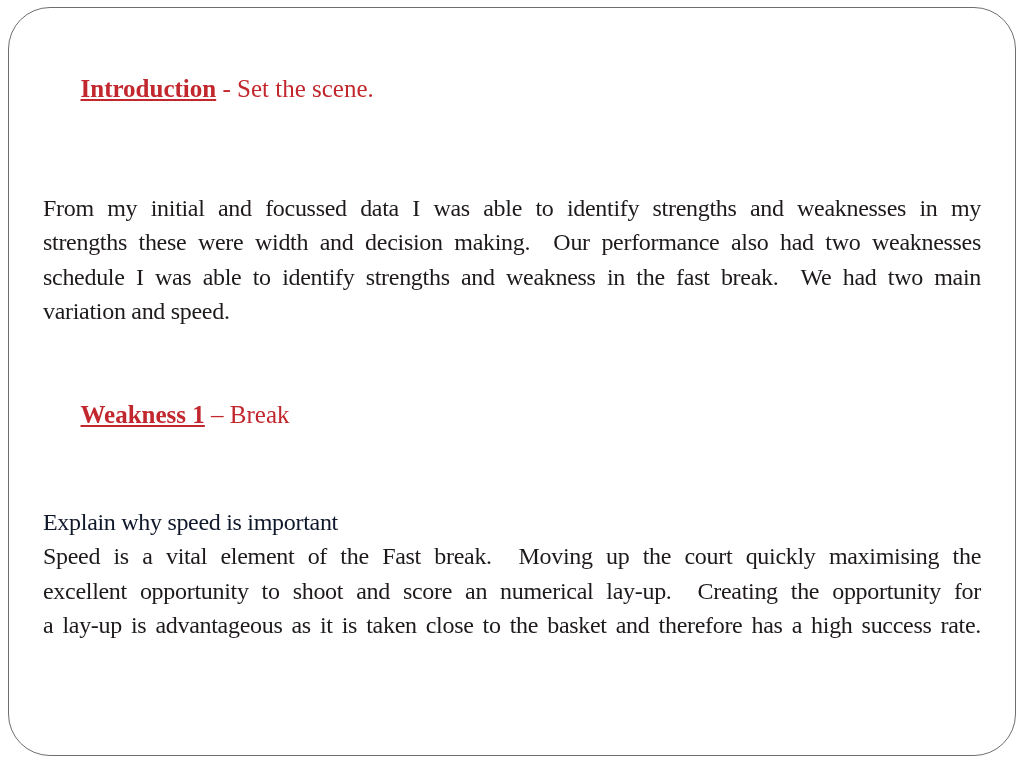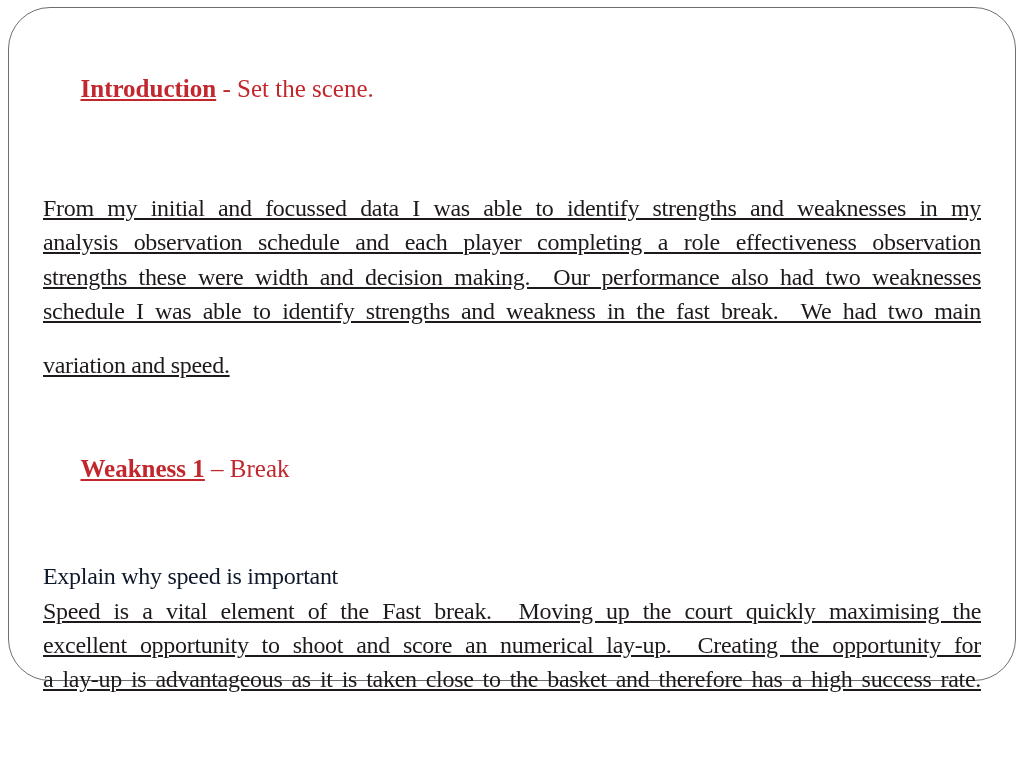--- a/index.html
+++ b/index.html
@@ -9,21 +9,21 @@
     height: 768px;
     background: #ffffff;
     font-family: "Liberation Serif", serif;
     overflow: hidden;
   }
   .slide-card {
     position: absolute;
     left: 8px;
     top: 7px;
     width: 1008px;
-    height: 674px;
+    height: 749px;
     box-sizing: border-box;
     background: #ffffff;
     border: 1px solid #6e6e6e;
     border-radius: 42px;
   }
   .content {
     padding: 21px 34px 0 34px;
   }
   .heading-line {
     font-size: 25px;
@@ -36,25 +36,23 @@
     text-decoration: underline;
   }
   .jline {
     font-size: 24px;
     line-height: 34.3px;
     color: #1E1A1B;
     text-align: justify;
     text-align-last: justify;
     white-space: pre-wrap;
     letter-spacing: -0.3px;
-    text-decoration: underline;
   }
   .jline.no-stretch {
     text-align-last: left;
-    margin-top: 20px;
   }
   .rline {
     font-size: 24px;
     line-height: 34.3px;
     color: #0f172a;
     white-space: pre-wrap;
     letter-spacing: -0.3px;
   }
   .intro-paragraph { margin-top: 42px; }
   .weakness-heading { margin-top: 27px; }
@@ -65,21 +63,20 @@
 
 <div class="slide-card">
   <div class="content">
 
     <div class="heading-line">
       <span class="heading-strong">Introduction</span><span> - Set the scene.</span>
     </div>
 
     <div class="intro-paragraph">
       <div class="jline">From my initial and focussed data I was able to identify strengths and weaknesses in my</div>
-      <div class="jline">analysis observation schedule and each player completing a role effectiveness observation</div>
       <div class="jline">strengths these were width and decision making.  Our performance also had two weaknesses</div>
       <div class="jline">schedule I was able to identify strengths and weakness in the fast break.  We had two main</div>
       <div class="jline no-stretch">variation and speed.</div>
     </div>
 
     <div class="heading-line weakness-heading">
       <span class="heading-strong">Weakness 1</span><span> – Break</span>
     </div>
 
     <div class="speed-section">

